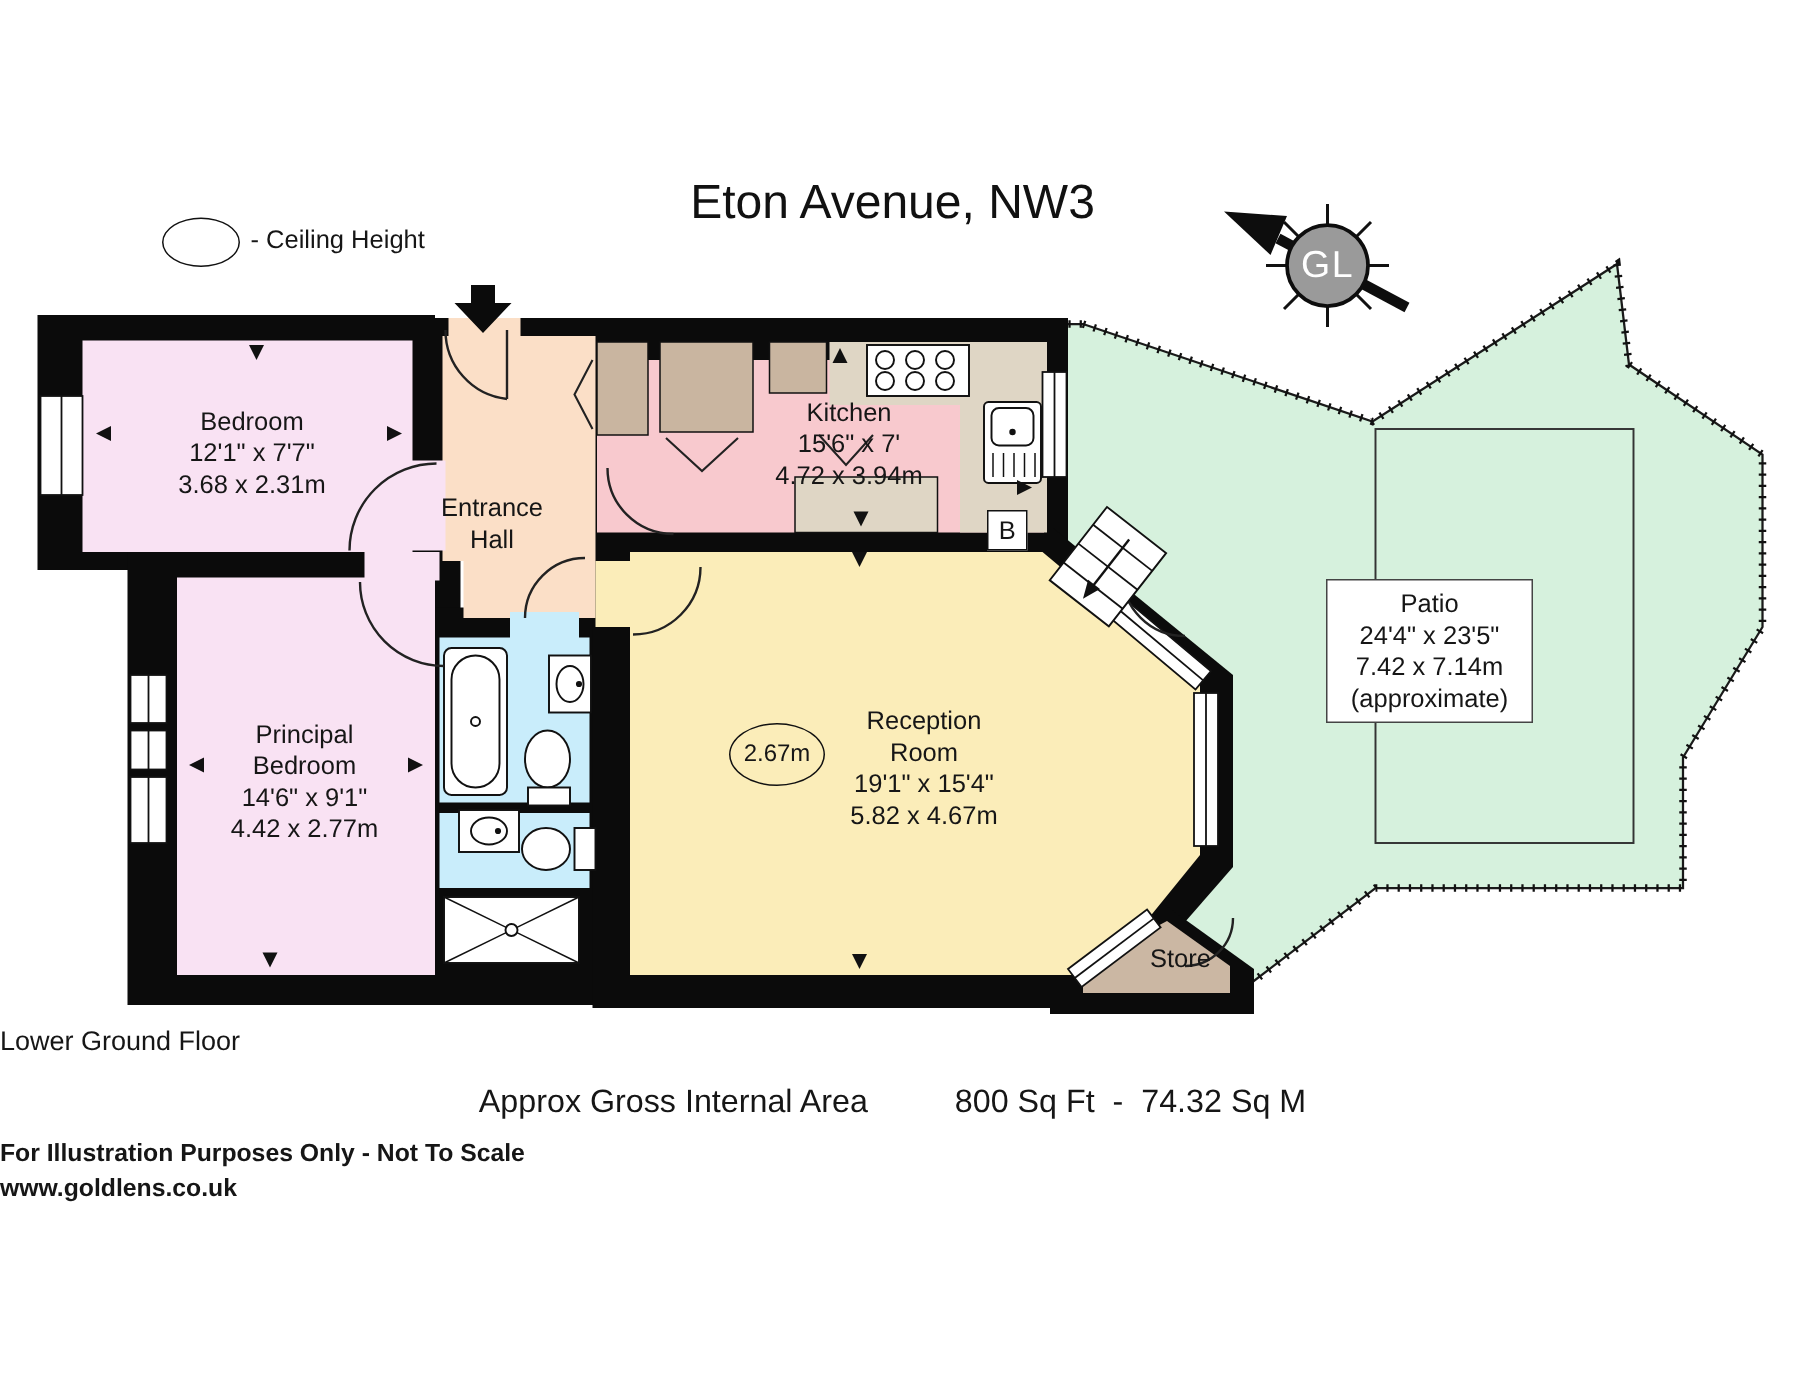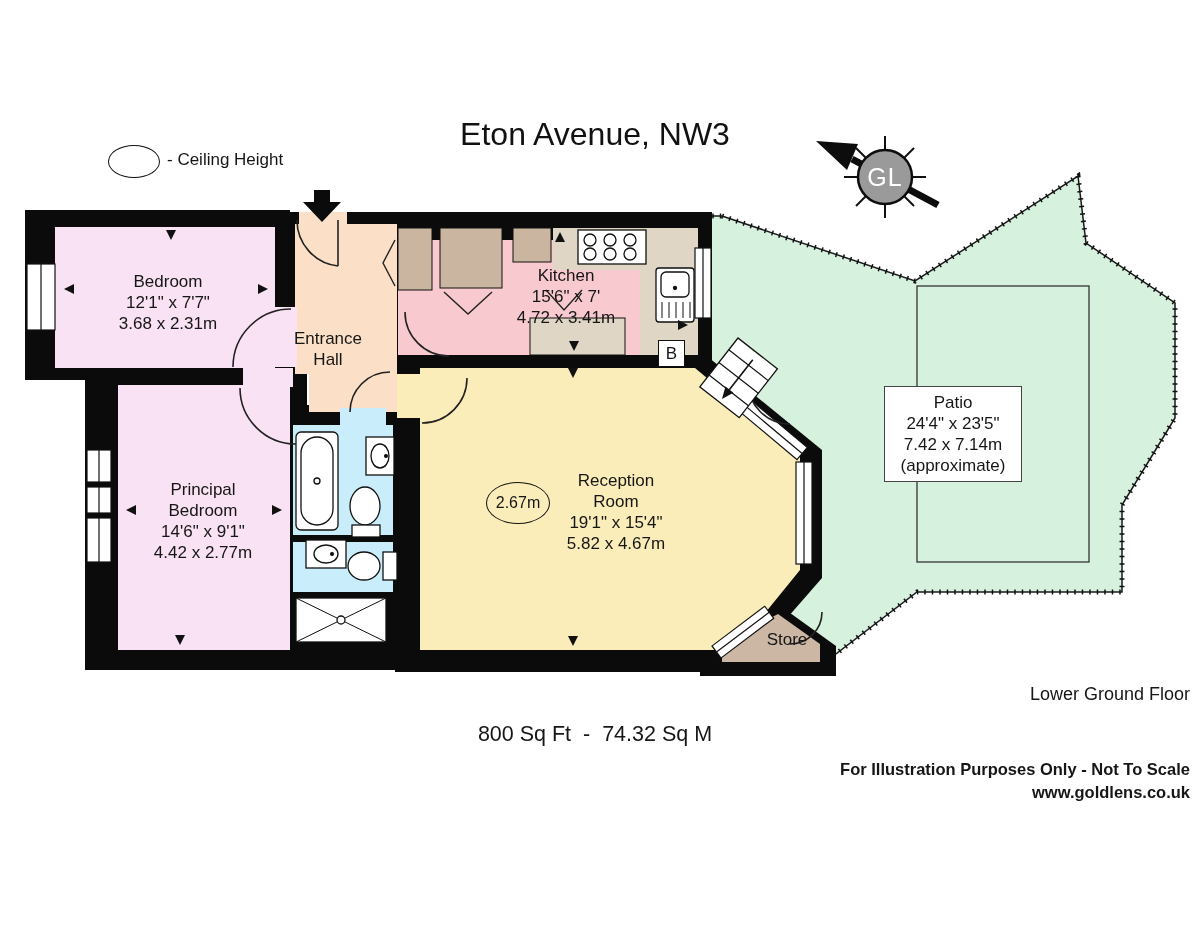--- a/index.html
+++ b/index.html
@@ -17,21 +17,21 @@
                 border:1.6px solid #111;border-radius:50%;display:flex;align-items:center;
                 justify-content:center;font-size:16px;}
   .patio-box{position:absolute;left:884px;top:386px;width:132px;background:#fff;
              border:1.5px solid #444;text-align:center;font-size:17px;line-height:21px;
              padding:5px 2px;}
   .boiler-box{position:absolute;left:658px;top:340px;width:25px;height:25px;background:#fff;
               border:1.5px solid #111;display:flex;align-items:center;justify-content:center;
               font-size:17px;}
   .compass-gl{position:absolute;left:885px;top:177px;transform:translate(-50%,-50%);
               color:#fff;font-size:25px;letter-spacing:1px;text-align:center;}
-  .footer-line{position:absolute;left:0;width:1190px;text-align:right;}
+  .footer-line{position:absolute;left:0;width:1190px;text-align:left;}
   .floor-label{top:684px;font-size:18px;}
   .area-row{top:722px;display:flex;justify-content:center;gap:58px;font-size:21.5px;}
   .area-row span{white-space:pre;}
   .small-bold{font-size:16.5px;font-weight:700;}
   .disclaimer{top:760px;}
   .website{top:783px;}
   .reference{top:806px;}
 </style>
 </head>
 <body>
@@ -220,21 +220,21 @@
   </div>
 
   <div class="room-label" style="left:328px;top:349px">
     <div>Entrance</div>
     <div>Hall</div>
   </div>
 
   <div class="room-label" style="left:566px;top:296px">
     <div>Kitchen</div>
     <div>15'6" x 7'</div>
-    <div>4.72 x 3.41m</div>
+    <div>4.72 x 3.94m</div>
   </div>
 
   <div class="room-label" style="left:203px;top:521px">
     <div>Principal</div>
     <div>Bedroom</div>
     <div>14'6" x 9'1"</div>
     <div>4.42 x 2.77m</div>
   </div>
 
   <div class="room-label" style="left:616px;top:512px">
@@ -258,18 +258,19 @@
   <div class="room-label" style="left:787px;top:639px">
     <div>Store</div>
   </div>
 
   <div class="boiler-box">
     <span>B</span>
   </div>
 
   <div class="footer-line floor-label">Lower Ground Floor</div>
   <div class="footer-line area-row">
+    <span>Approx Gross Internal Area</span>
     <span>800 Sq Ft  -  74.32 Sq M</span>
   </div>
   <div class="footer-line small-bold disclaimer">For Illustration Purposes Only - Not To Scale</div>
   <div class="footer-line small-bold website">www.goldlens.co.uk</div>
 
 </div>
 
 </body></html>

